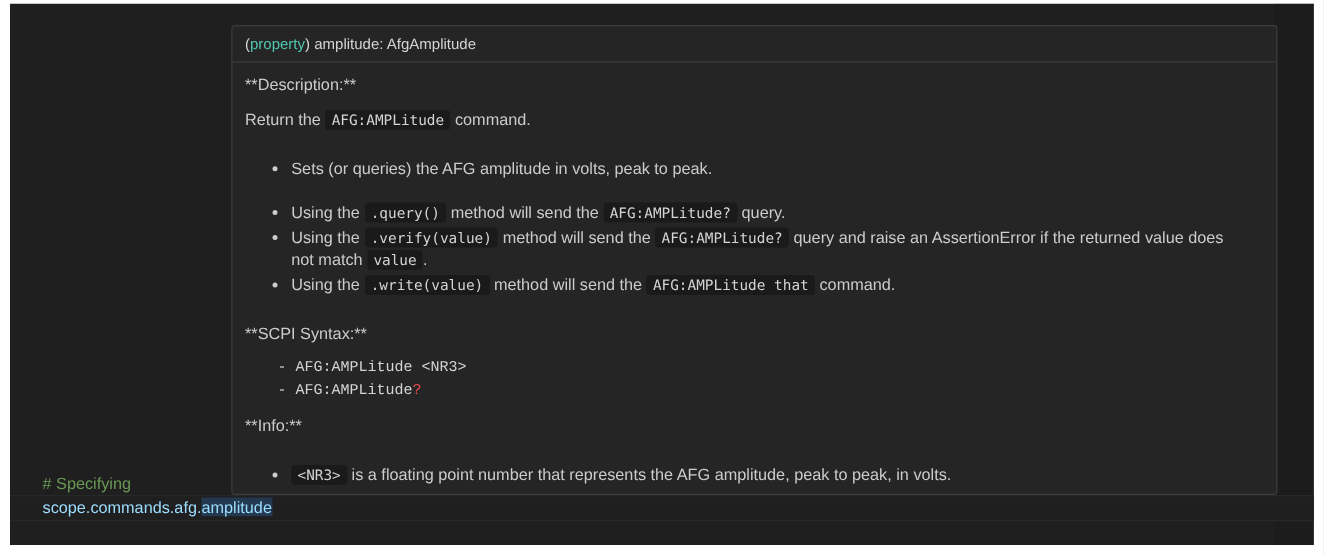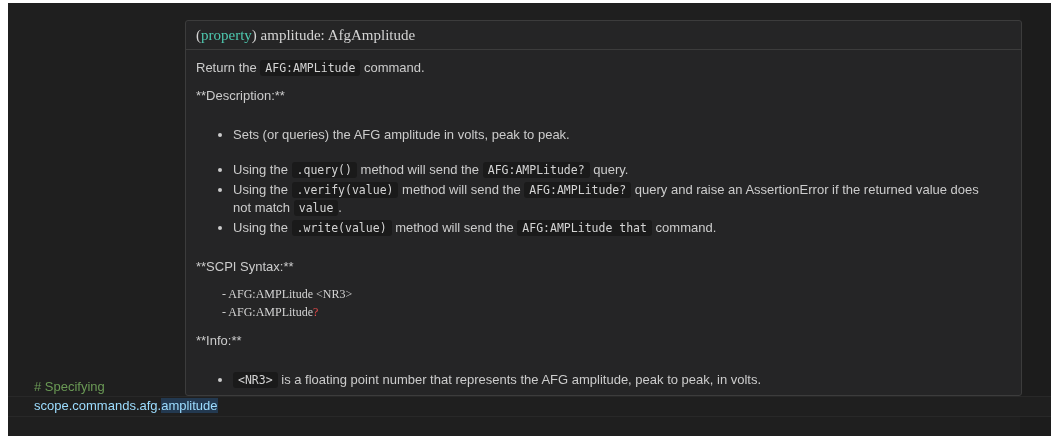--- a/index.html
+++ b/index.html
@@ -27,58 +27,58 @@
   .hl { background:#264f78; background:rgba(38,79,120,0.55); color:#9cdcfe; }
 
   .hover {
     position:absolute; left:177px; top:17px; width:837px; height:376px;
     background:#252526; border:1px solid #3c3c3c; border-radius:3px;
     color:#cccccc; font-family:"Liberation Sans","DejaVu Sans",sans-serif; font-size:13px;
     box-sizing:border-box;
   }
   .hover-sig {
     height:28px; line-height:28px; padding-left:10px;
-    font-family:Liberation Serif, serif; font-size:15px;
+    font-family:Liberation Sans, sans-serif; font-size:12px;
     color:#d4d4d4; border-bottom:1px solid #3c3c3c; white-space:pre;
   }
   .kw { color:#4ec9b0; }
   .hover-body { padding:4px 10px 0 10px; }
   .p { margin:0; line-height:18px; padding:5px 0; }
   code, .code {
     font-family:"DejaVu Sans Mono","Liberation Mono",monospace; font-size:11.5px;
     background:#1a1a1a; color:#d4d4d4; padding:1px 5px; border-radius:3px;
   }
   ul { margin:15px; padding:0 0 0 22px; }
   li { line-height:18px; padding:1px 0; }
   li::marker { color:#cccccc; }
   .syntax { padding:4px 0 6px 26px; }
   .syntax div {
-    font-family:Liberation Serif, serif; font-size:12px;
+    font-family:Liberation Mono, monospace; font-size:12px;
     line-height:18px; color:#d4d4d4; white-space:pre;
   }
   .q { color:#f14c4c; }
 </style>
 </head>
 <body>
 
 <div class="editor">
   <div class="right-strip"></div>
 
   <div class="code-line comment"># Specifying</div>
 
   <div class="current-line"></div>
   <div class="code-line code-main"><span>scope.commands.afg.</span><span class="hl">amplitude</span></div>
 
   <div class="hover">
     <div class="hover-sig">(<span class="kw">property</span>) <span>amplitude</span>: <span>AfgAmplitude</span></div>
 
     <div class="hover-body">
+      <p class="p">**Description:**</p>
+
       <p class="p"><span>Return the</span> <code>AFG:AMPLitude</code> <span>command.</span></p>
-
-      <p class="p">**Description:**</p>
       <ul>
         <li>Sets (or queries) the AFG amplitude in volts, peak to peak.</li>
       </ul>
 
       <ul>
         <li><span>Using the</span> <code>.query()</code> <span>method will send the</span> <code>AFG:AMPLitude?</code> <span>query.</span></li>
         <li><span>Using the</span> <code>.verify(value)</code> <span>method will send the</span> <code>AFG:AMPLitude?</code> <span>query and raise an AssertionError if the returned value does not match</span> <code>value</code><span>.</span></li>
         <li><span>Using the</span> <code>.write(value)</code> <span>method will send the</span> <code>AFG:AMPLitude that</code> <span>command.</span></li>
       </ul>
 

